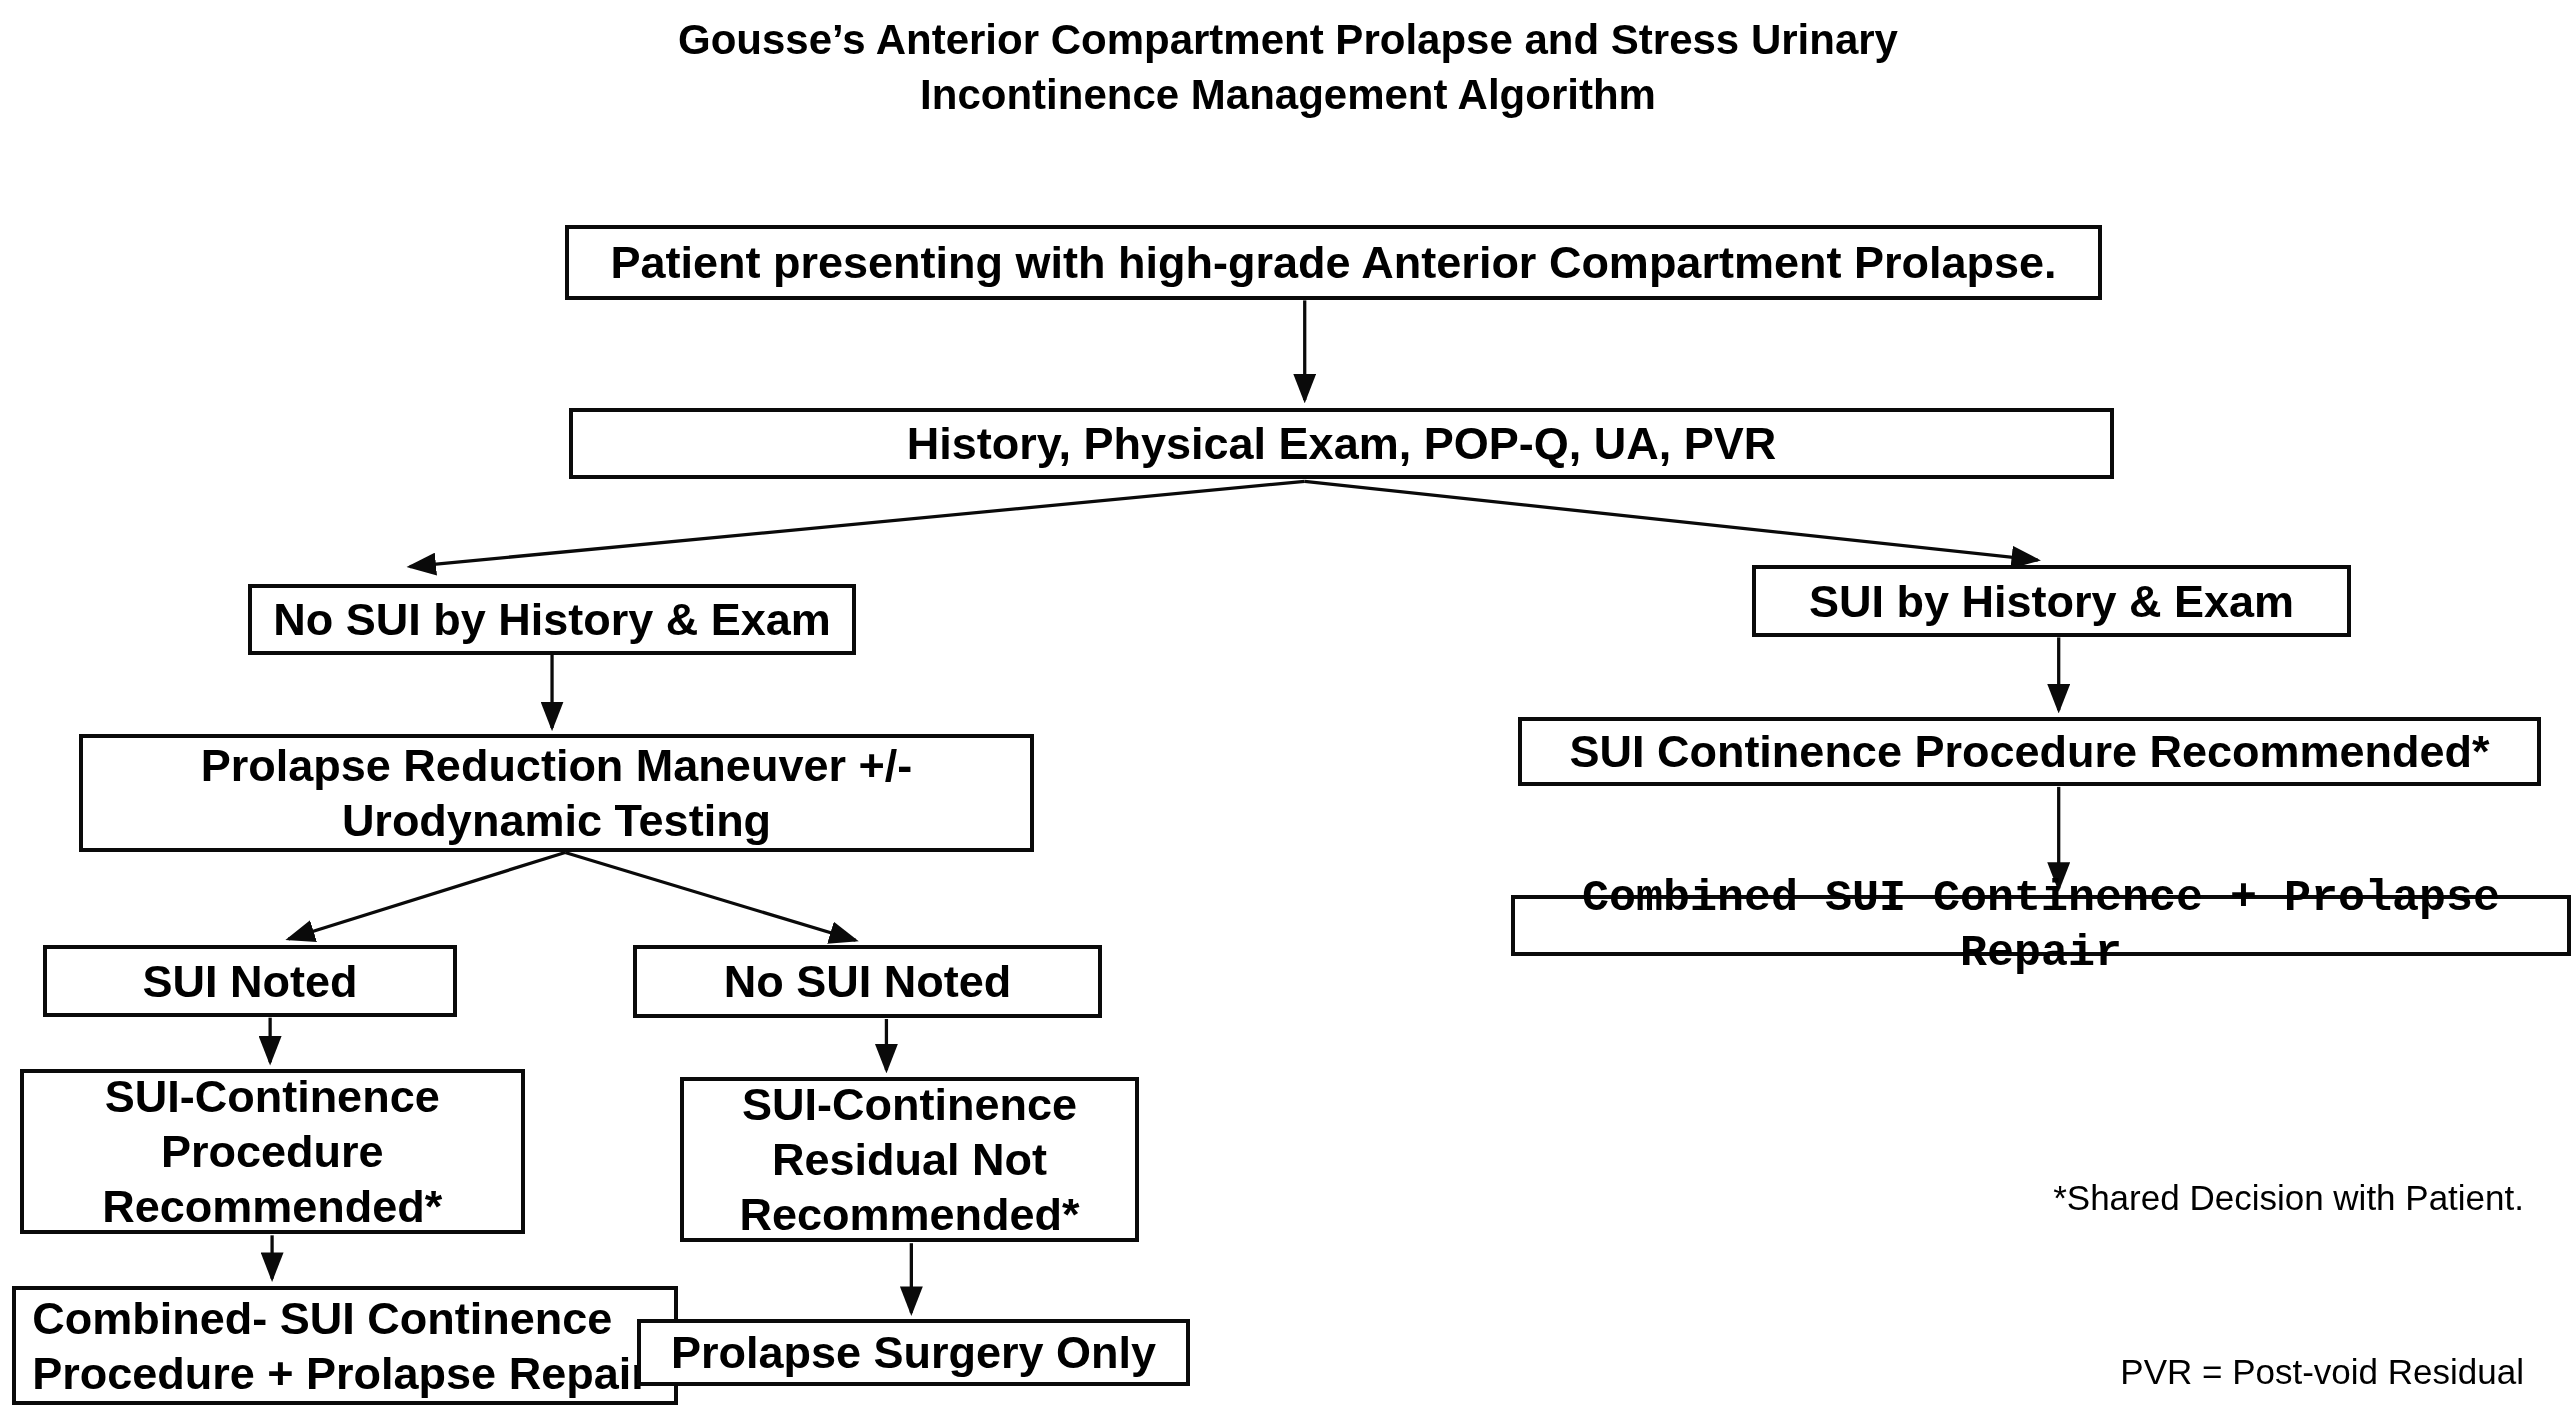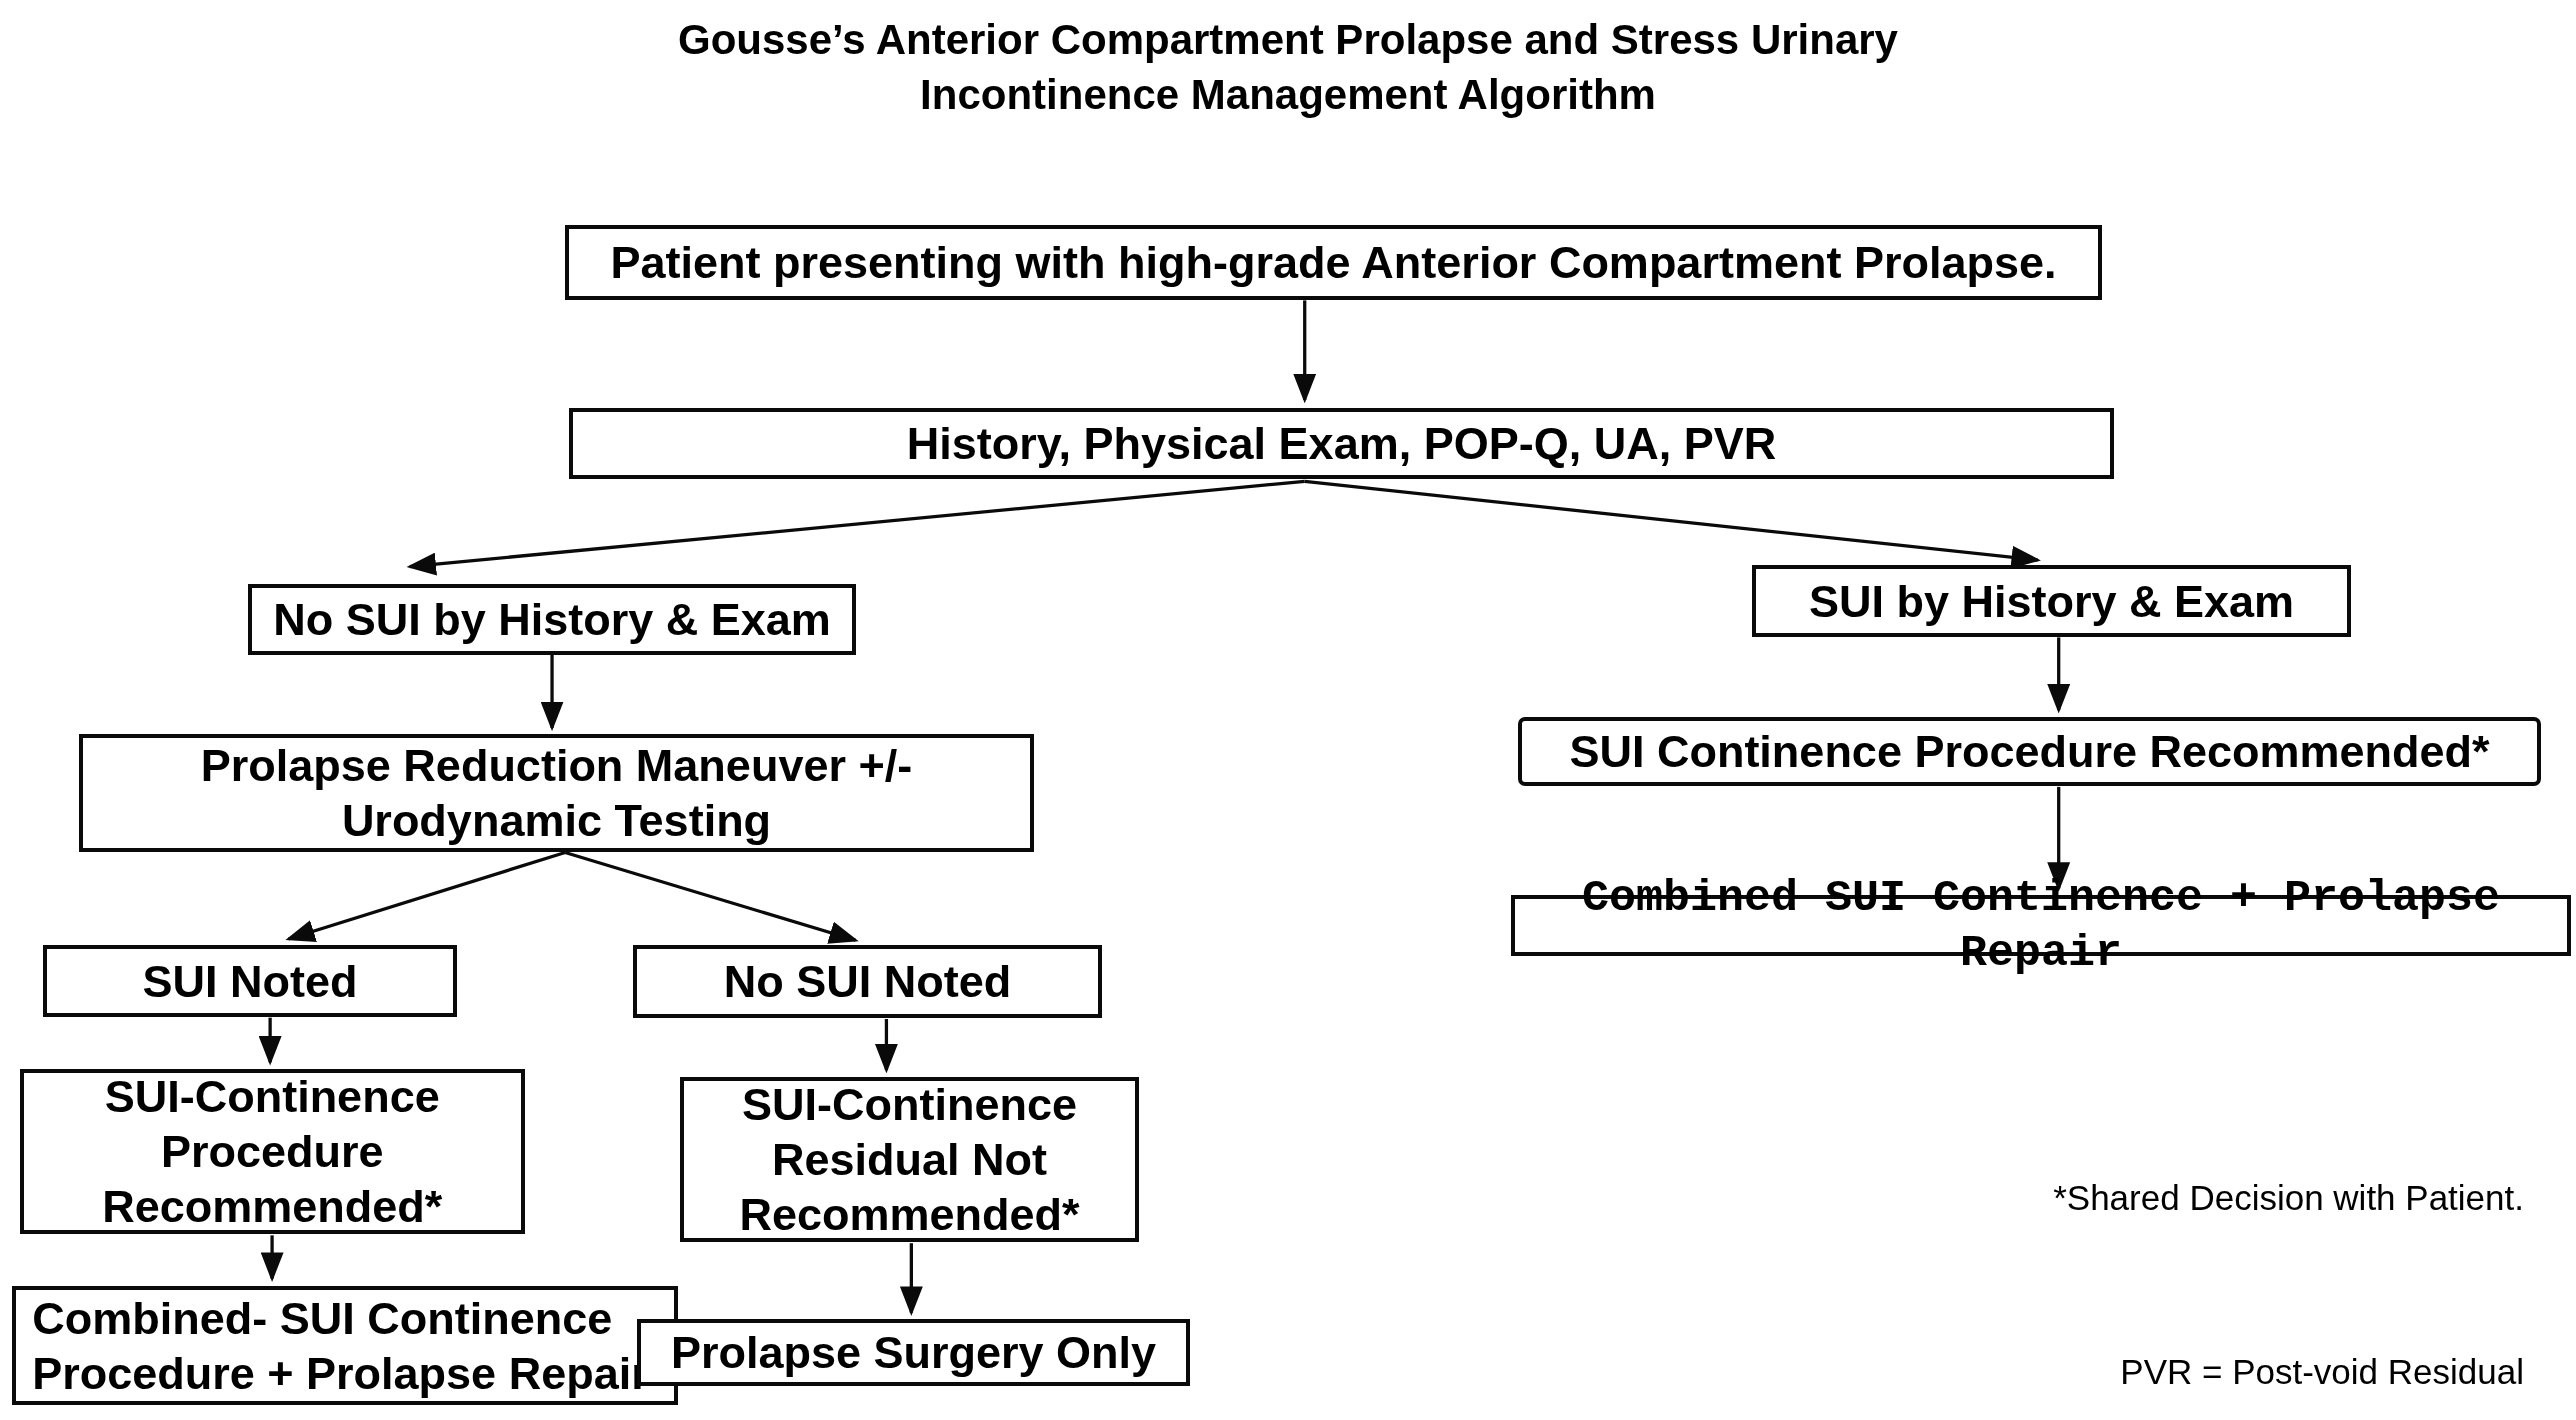--- a/index.html
+++ b/index.html
@@ -94,21 +94,21 @@
   <div class="box" style="left:565px; top:225px; width:1537px; height:75px;">Patient presenting with high-grade Anterior Compartment Prolapse.</div>
 
   <div class="box" style="left:569px; top:408px; width:1545px; height:71px;">History, Physical Exam, POP-Q, UA, PVR</div>
 
   <div class="box" style="left:248px; top:572px; width:608px; height:71px;margin-top:12px;">No SUI by History &amp; Exam</div>
 
   <div class="box" style="left:1752px; top:565px; width:599px; height:72px;">SUI by History &amp; Exam</div>
 
   <div class="box" style="left:79px; top:734px; width:955px; height:118px; padding:0 13px;">Prolapse Reduction Maneuver +/- Urodynamic Testing</div>
 
-  <div class="box" style="left:1518px; top:717px; width:1023px; height:69px;border-radius:7px;">SUI Continence Procedure Recommended*</div>
+  <div class="box" style="left:1518px; top:717px; width:1023px; height:69px;">SUI Continence Procedure Recommended*</div>
 
   <div class="box" style="left:1511px; top:895px; width:1060px; height:61px;font-family:Liberation Mono, monospace;">Combined SUI Continence + Prolapse Repair</div>
 
   <div class="box" style="left:43px; top:945px; width:414px; height:72px;">SUI Noted</div>
 
   <div class="box" style="left:633px; top:945px; width:469px; height:73px;">No SUI Noted</div>
 
   <div class="box" style="left:19.7px; top:1069px; width:505px; height:165px; padding:0 52px;">SUI-Continence Procedure Recommended*</div>
 
   <div class="box" style="left:680px; top:1077px; width:459px; height:165px; padding:0 26px;">SUI-Continence Residual Not Recommended*</div>

